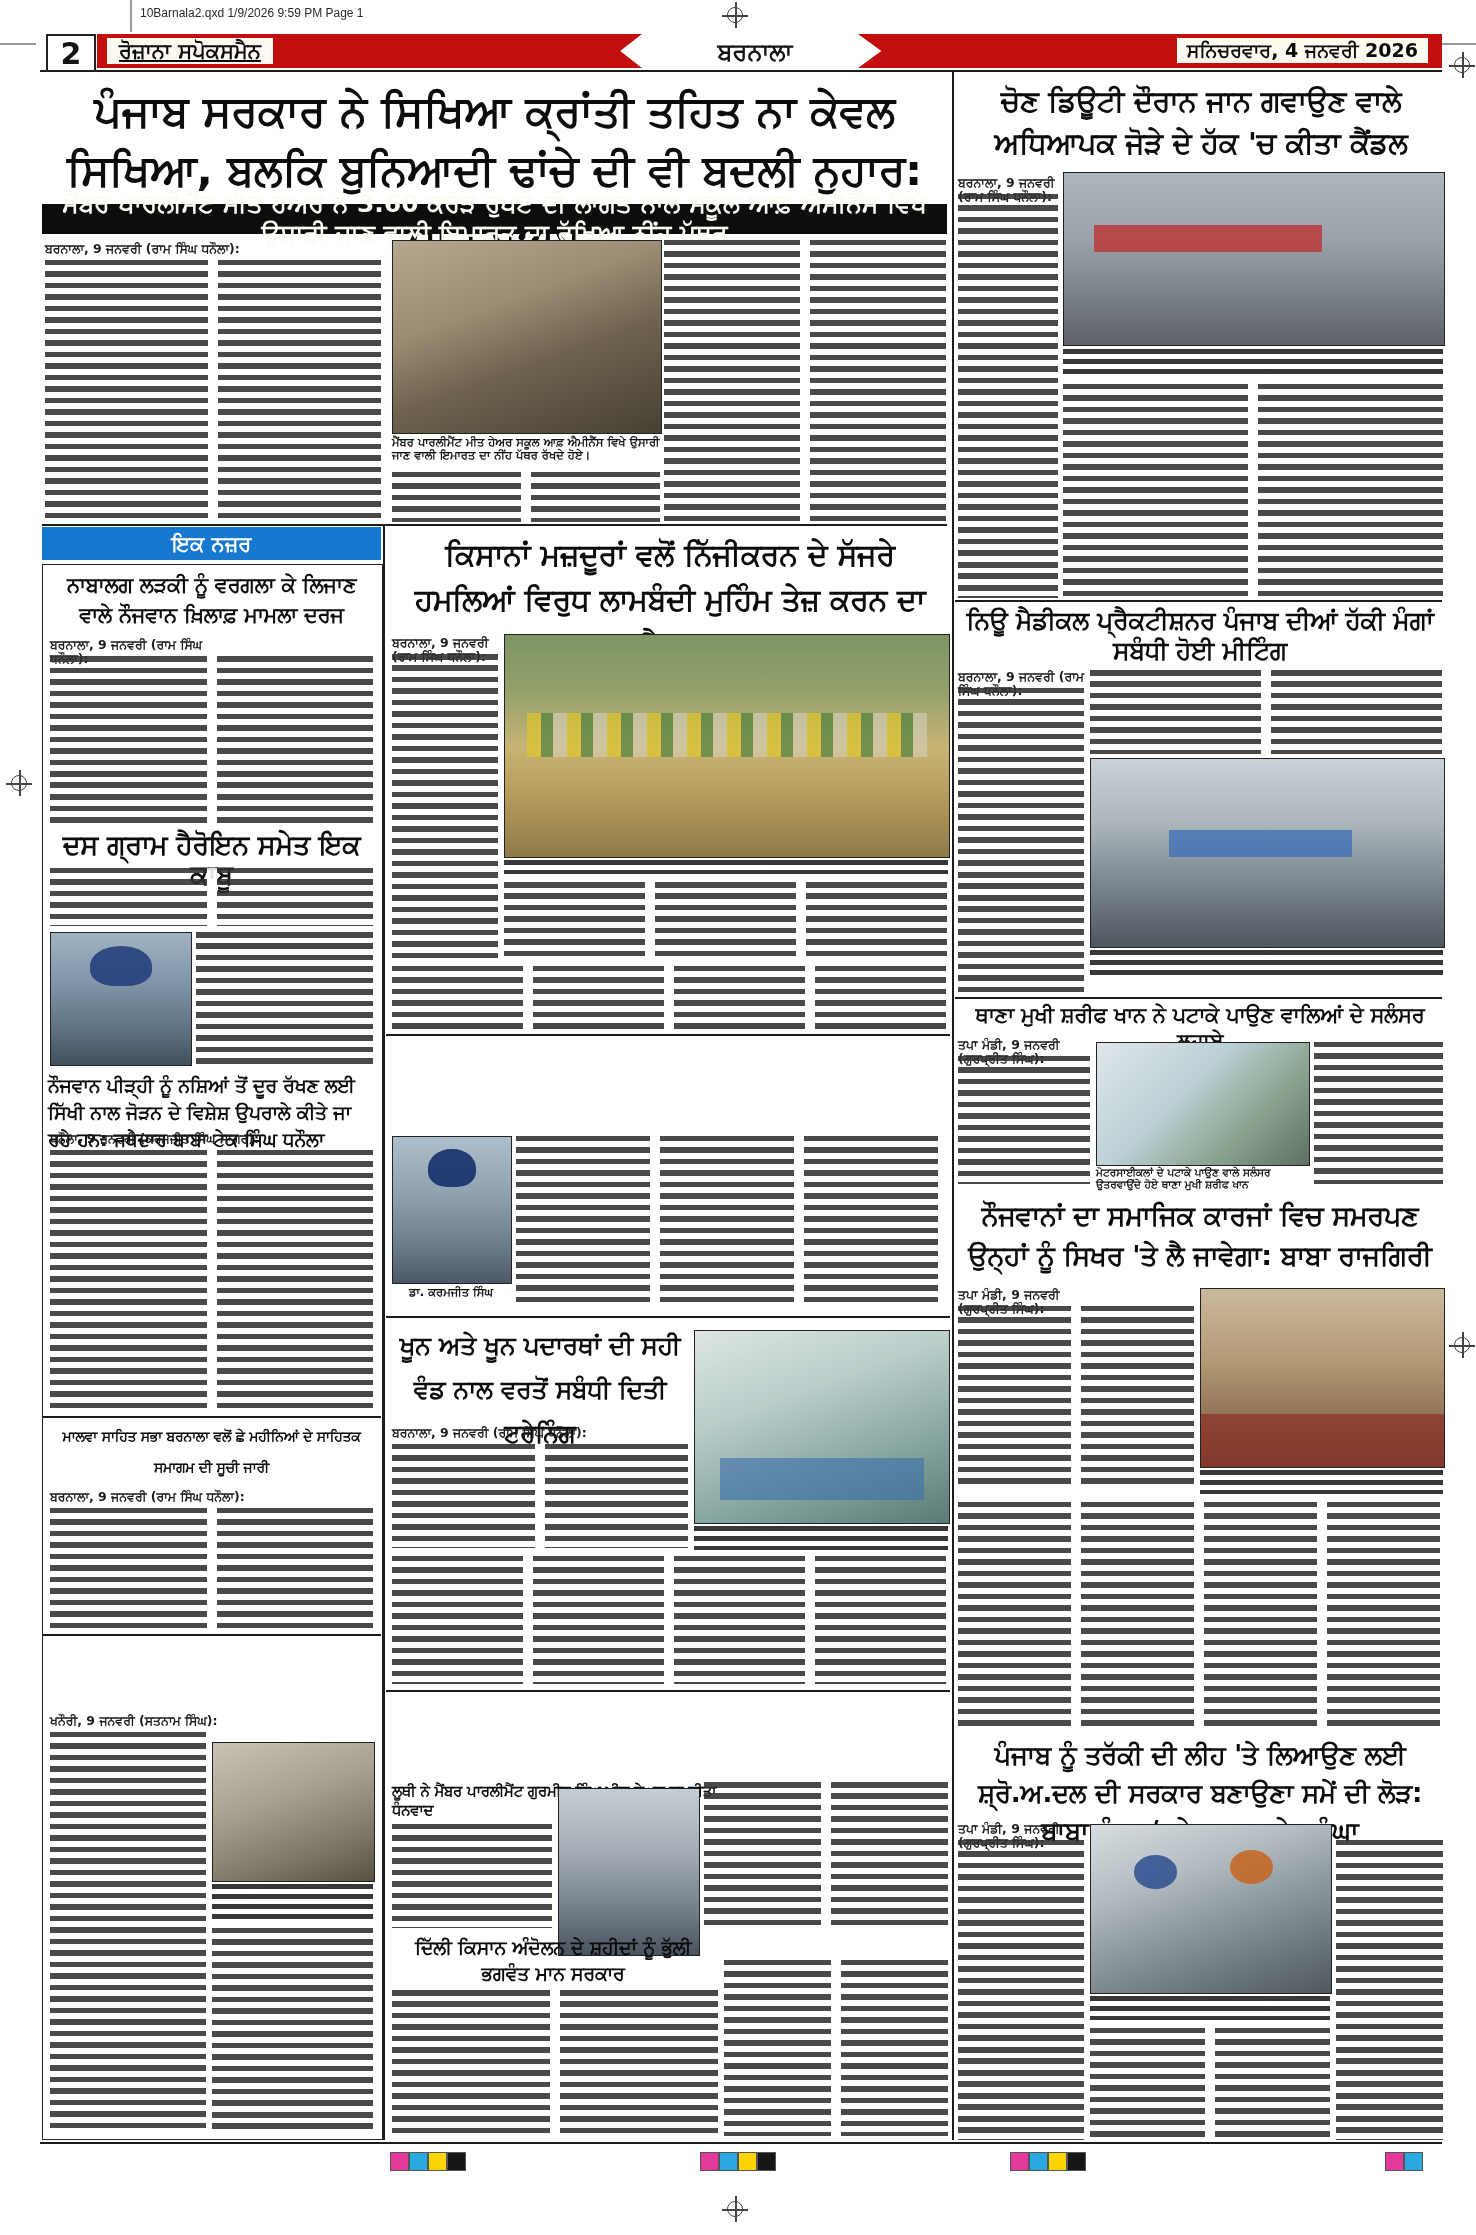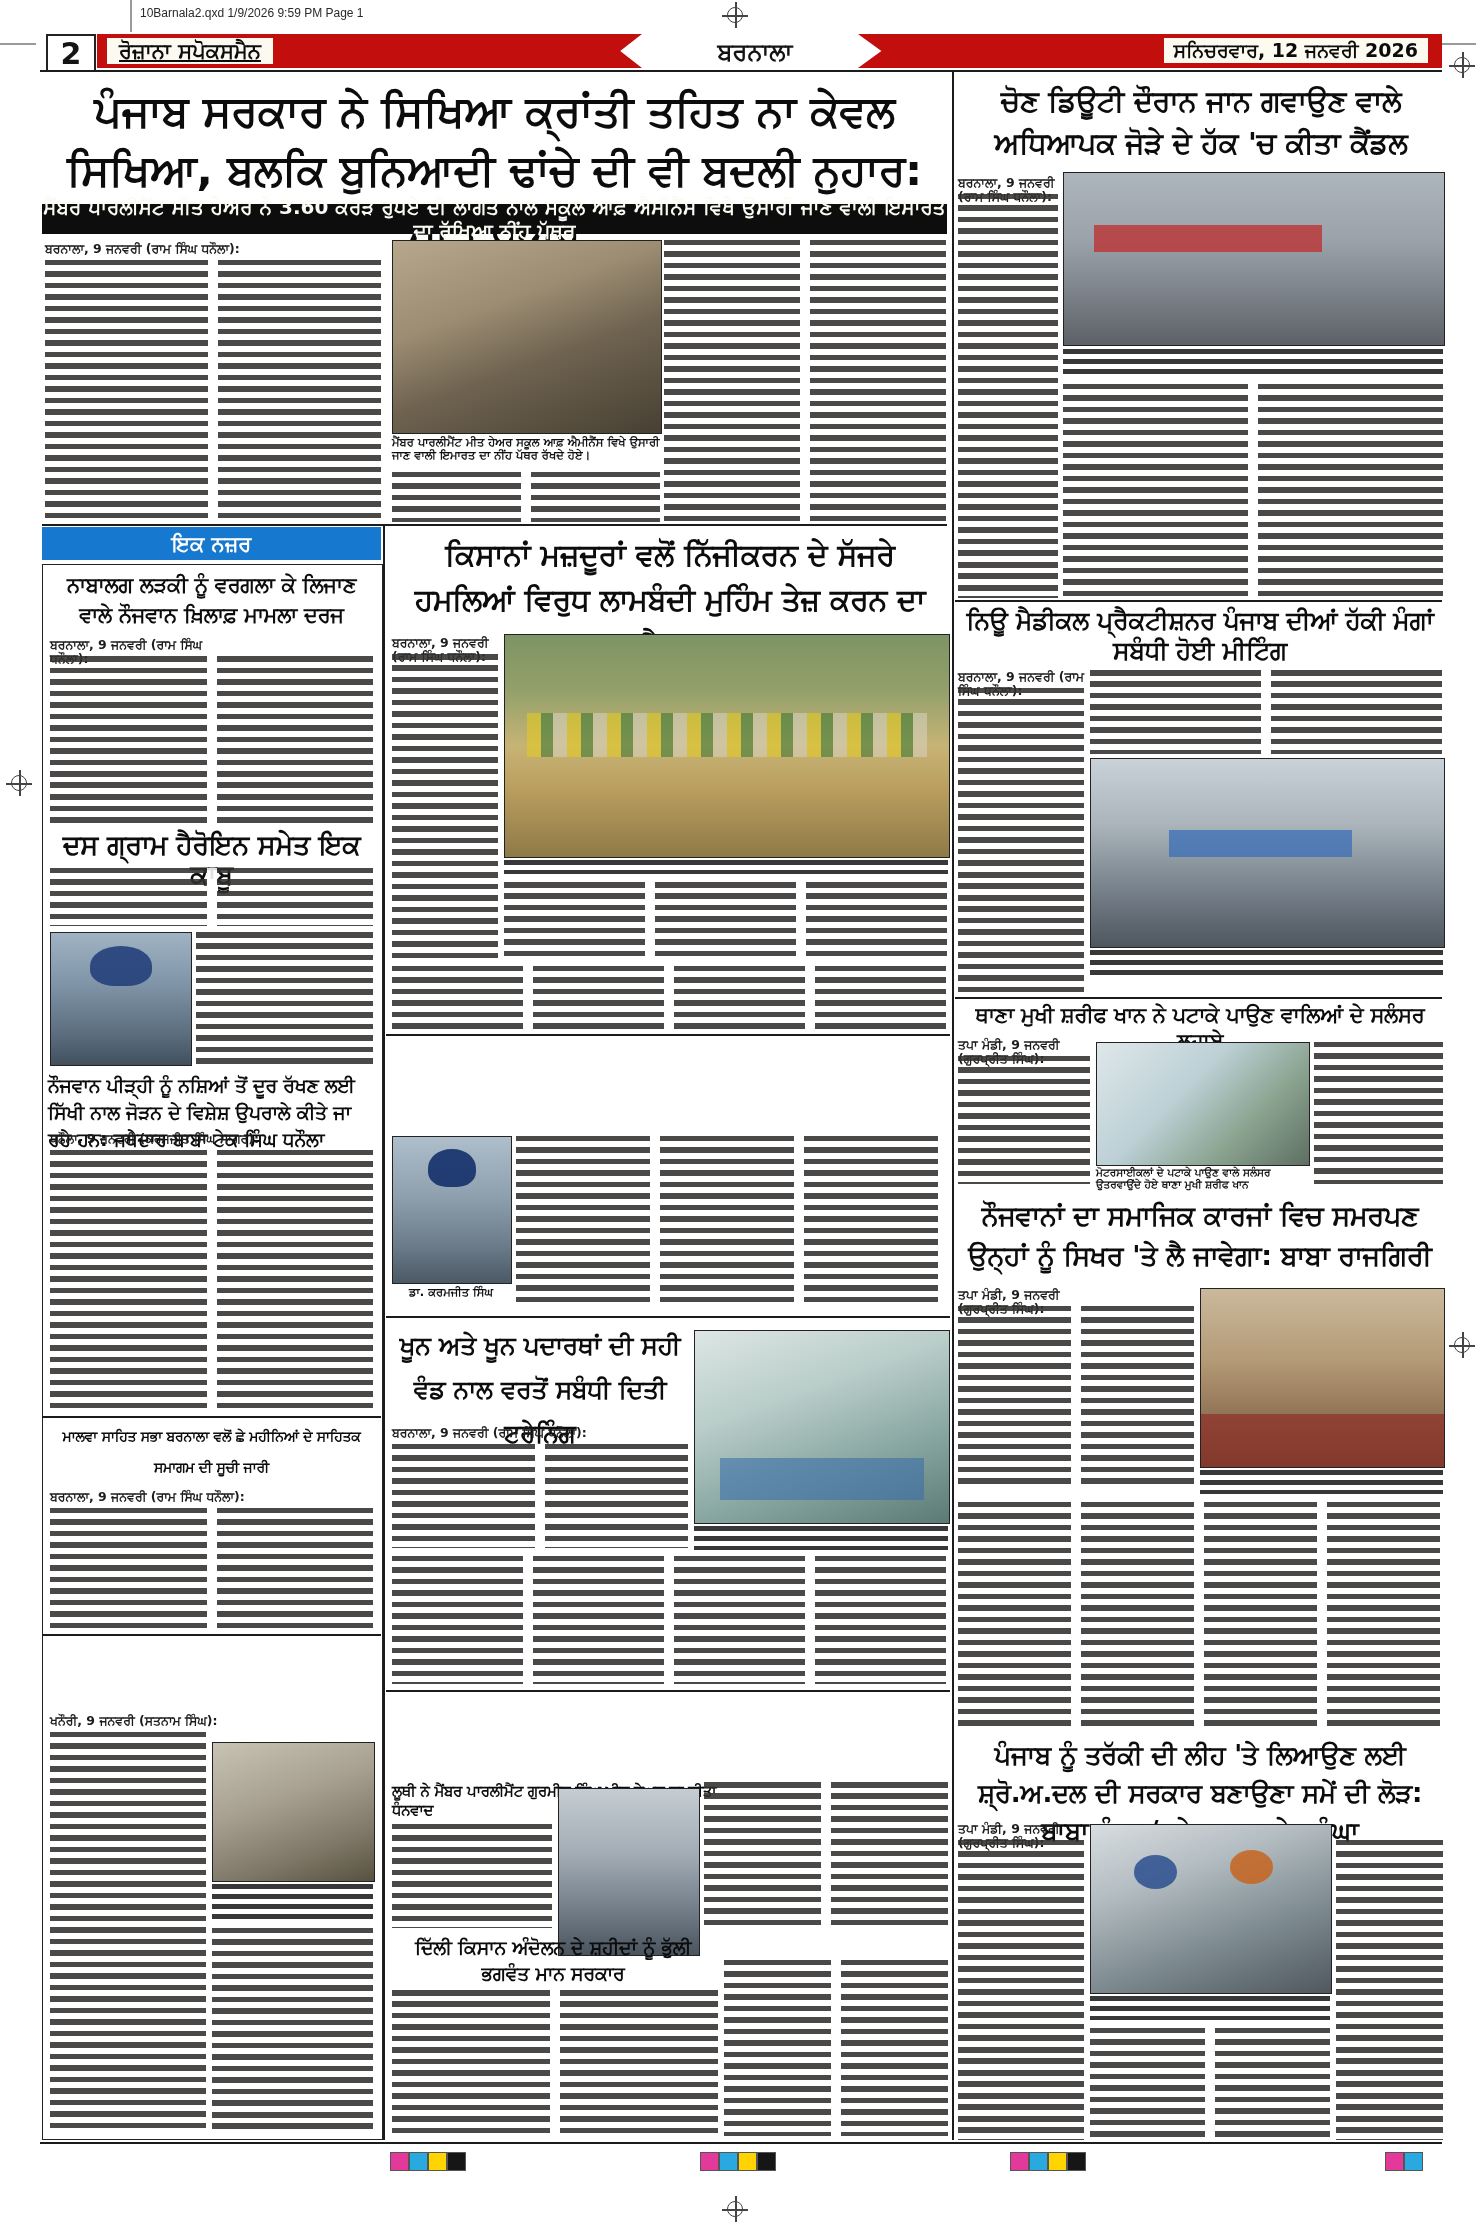--- a/index.html
+++ b/index.html
@@ -64,27 +64,27 @@
   <div class="abs" style="left:97px;top:34px;width:545px;height:34px;background:#c30e0e;
               clip-path:polygon(0 0,100% 0,96% 50%,100% 100%,0 100%);">
     <div class="abs" style="left:10px;top:4px;background:#fbf9f0;padding:1px 12px;">
       <span style="font-size:21px;font-weight:bold;color:#0c0c0c;text-decoration:underline;">ਰੋਜ਼ਾਨਾ ਸਪੋਕਸਮੈਨ</span>
     </div>
   </div>
   <div class="abs" style="left:690px;top:38px;width:130px;text-align:center;font-size:24px;font-weight:bold;">ਬਰਨਾਲਾ</div>
   <div class="abs" style="left:858px;top:34px;width:584px;height:34px;background:#c30e0e;
               clip-path:polygon(0 0,100% 0,100% 100%,0 100%,4% 50%);">
     <div class="abs" style="right:14px;top:4px;background:#fdfbef;padding:1px 10px;">
-      <span style="font-size:19px;font-weight:bold;color:#0c0c0c;">ਸਨਿਚਰਵਾਰ, 12 ਜਨਵਰੀ 2026</span>
+      <span style="font-size:19px;font-weight:bold;color:#0c0c0c;">ਸਨਿਚਰਵਾਰ, 4 ਜਨਵਰੀ 2026</span>
     </div>
   </div>
   <div class="rule" style="left:40px;top:70px;width:1402px;height:2px;"></div>
 
   <div class="hl" style="left:42px;top:82px;width:905px;font-size:43px;line-height:59px;">ਪੰਜਾਬ ਸਰਕਾਰ ਨੇ ਸਿਖਿਆ ਕ੍ਰਾਂਤੀ ਤਹਿਤ ਨਾ ਕੇਵਲ ਸਿਖਿਆ, ਬਲਕਿ ਬੁਨਿਆਦੀ ਢਾਂਚੇ ਦੀ ਵੀ ਬਦਲੀ ਨੁਹਾਰ: ਮੀਤ ਹੇਅਰ</div>
-  <div class="strip" style="left:42px;top:204px;width:905px;height:30px;font-size:20px;">
+  <div class="strip" style="left:42px;top:204px;width:905px;height:30px;font-size:25px;">
     <span>ਮੈਂਬਰ ਪਾਰਲੀਮੈਂਟ ਮੀਤ ਹੇਅਰ ਨੇ 3.60 ਕਰੋੜ ਰੁਪਏ ਦੀ ਲਾਗਤ ਨਾਲ ਸਕੂਲ ਆਫ਼ ਐਮੀਨੈਂਸ ਵਿਖੇ ਉਸਾਰੀ ਜਾਣ ਵਾਲੀ ਇਮਾਰਤ ਦਾ ਰੱਖਿਆ ਨੀਂਹ ਪੱਥਰ</span>
   </div>
   <div class="byline" style="left:45px;top:242px;width:200px;">ਬਰਨਾਲਾ, 9 ਜਨਵਰੀ (ਰਾਮ ਸਿੰਘ ਧਨੌਲਾ):</div>
   <div class="sim" style="left:45px;top:260px;width:336px;height:262px;--colw:163px;"></div>
   <div class="photo" style="left:392px;top:240px;width:268px;height:192px;
               background:linear-gradient(160deg,#b7a88d 0%,#9b8c72 35%,#6f6350 60%,#474033 100%);"></div>
   <div class="caption" style="left:392px;top:436px;width:268px;">ਮੈਂਬਰ ਪਾਰਲੀਮੈਂਟ ਮੀਤ ਹੇਅਰ ਸਕੂਲ ਆਫ਼ ਐਮੀਨੈਂਸ ਵਿਖੇ ਉਸਾਰੀ ਜਾਣ ਵਾਲੀ ਇਮਾਰਤ ਦਾ ਨੀਂਹ ਪੱਥਰ ਰੱਖਦੇ ਹੋਏ।</div>
   <div class="sim" style="left:664px;top:240px;width:283px;height:282px;--colw:136px;"></div>
   <div class="sim" style="left:392px;top:472px;width:268px;height:50px;--colw:129px;"></div>
 

